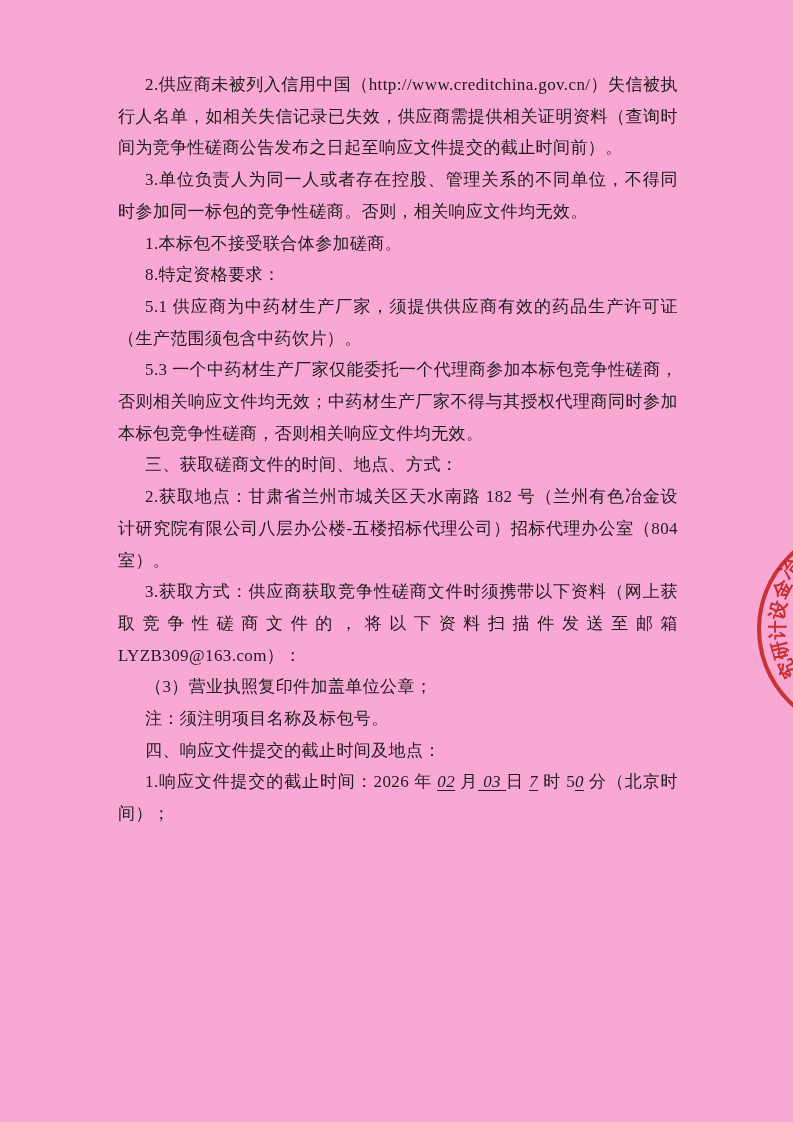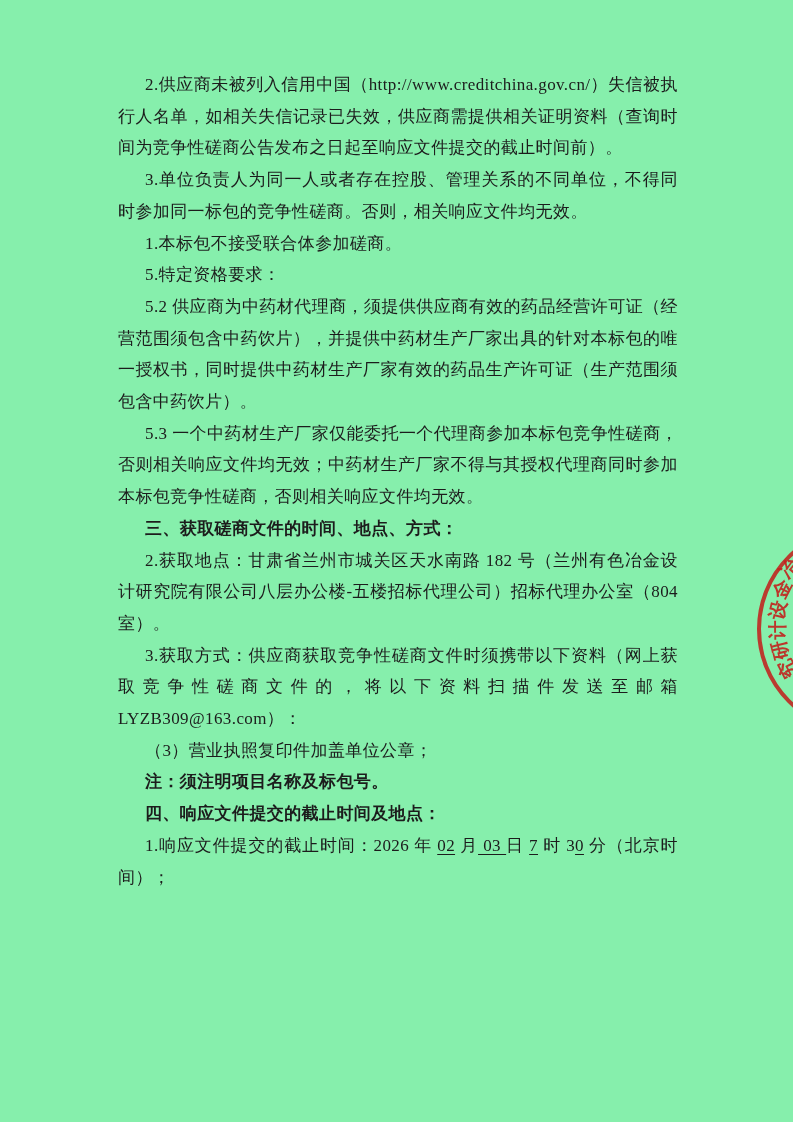--- a/index.html
+++ b/index.html
@@ -1,42 +1,43 @@
 <!DOCTYPE html>
 <html><head>
 <meta charset="utf-8">
 <style>
   html,body{margin:0;padding:0;background:#ffffff;}
   .page{
     position:relative;
     width:793px;height:1122px;
-    background:#86efac;
+    background:#f9a8d4;
     overflow:hidden;
     font-family:"Liberation Serif","DejaVu Serif",serif;
     color:#1c1c1c;
   }
   .doc{
     position:absolute;
     left:118px;top:69px;
     width:560px;
     font-size:17px;
     line-height:31.7px;
     text-align:justify;
     letter-spacing:0.4px;
   }
   .doc p{
     margin:0;
     text-indent:27px;
   }
   .doc p.heading{
-    font-weight:bold;
+    font-weight:normal;
   }
   .u{
     text-decoration:underline;
     text-underline-offset:3px;
+    font-style:italic;
   }
   
   .seal{
     position:absolute;left:0;top:0;width:793px;height:1122px;
     pointer-events:none;
   }
   .seal-ring{
     position:absolute;
     left:757px;top:525px;
     width:200px;height:200px;
@@ -62,30 +63,30 @@
 </style>
 </head>
 <body>
 
 <div class="page">
 
   <div class="doc">
     <p>2.供应商未被列入信用中国（http://www.creditchina.gov.cn/）失信被执行人名单，如相关失信记录已失效，供应商需提供相关证明资料（查询时间为竞争性磋商公告发布之日起至响应文件提交的截止时间前）。</p>
     <p>3.单位负责人为同一人或者存在控股、管理关系的不同单位，不得同时参加同一标包的竞争性磋商。否则，相关响应文件均无效。</p>
     <p>1.本标包不接受联合体参加磋商。</p>
-    <p>5.特定资格要求：</p>
-    <p>5.2 供应商为中药材代理商，须提供供应商有效的药品经营许可证（经营范围须包含中药饮片），并提供中药材生产厂家出具的针对本标包的唯一授权书，同时提供中药材生产厂家有效的药品生产许可证（生产范围须包含中药饮片）。</p>
+    <p>8.特定资格要求：</p>
+    <p>5.1 供应商为中药材生产厂家，须提供供应商有效的药品生产许可证（生产范围须包含中药饮片）。</p>
     <p>5.3 一个中药材生产厂家仅能委托一个代理商参加本标包竞争性磋商，否则相关响应文件均无效；中药材生产厂家不得与其授权代理商同时参加本标包竞争性磋商，否则相关响应文件均无效。</p>
     <p class="heading">三、获取磋商文件的时间、地点、方式：</p>
     <p>2.获取地点：甘肃省兰州市城关区天水南路 182 号（兰州有色冶金设计研究院有限公司八层办公楼-五楼招标代理公司）招标代理办公室（804 室）。</p>
     <p>3.获取方式：供应商获取竞争性磋商文件时须携带以下资料（网上获取竞争性磋商文件的，将以下资料扫描件发送至邮箱 LYZB309@163.com）：</p>
     <p>（3）营业执照复印件加盖单位公章；</p>
     <p class="heading">注：须注明项目名称及标包号。</p>
     <p class="heading">四、响应文件提交的截止时间及地点：</p>
-    <p><span>1.响应文件提交的截止时间：2026 年 </span><span class="u">02</span><span> 月</span><span class="u"> 03 </span><span>日 </span><span class="u">7</span><span> 时 3</span><span class="u">0</span><span> 分（北京时间）；</span></p>
+    <p><span>1.响应文件提交的截止时间：2026 年 </span><span class="u">02</span><span> 月</span><span class="u"> 03 </span><span>日 </span><span class="u">7</span><span> 时 5</span><span class="u">0</span><span> 分（北京时间）；</span></p>
 
   </div>
 
   <div class="seal">
     <div class="seal-ring"></div>
     <span class="seal-char sc0">冶</span>
     <span class="seal-char sc1">金</span>
     <span class="seal-char sc2">设</span>
     <span class="seal-char sc3">计</span>
     <span class="seal-char sc4">研</span>

